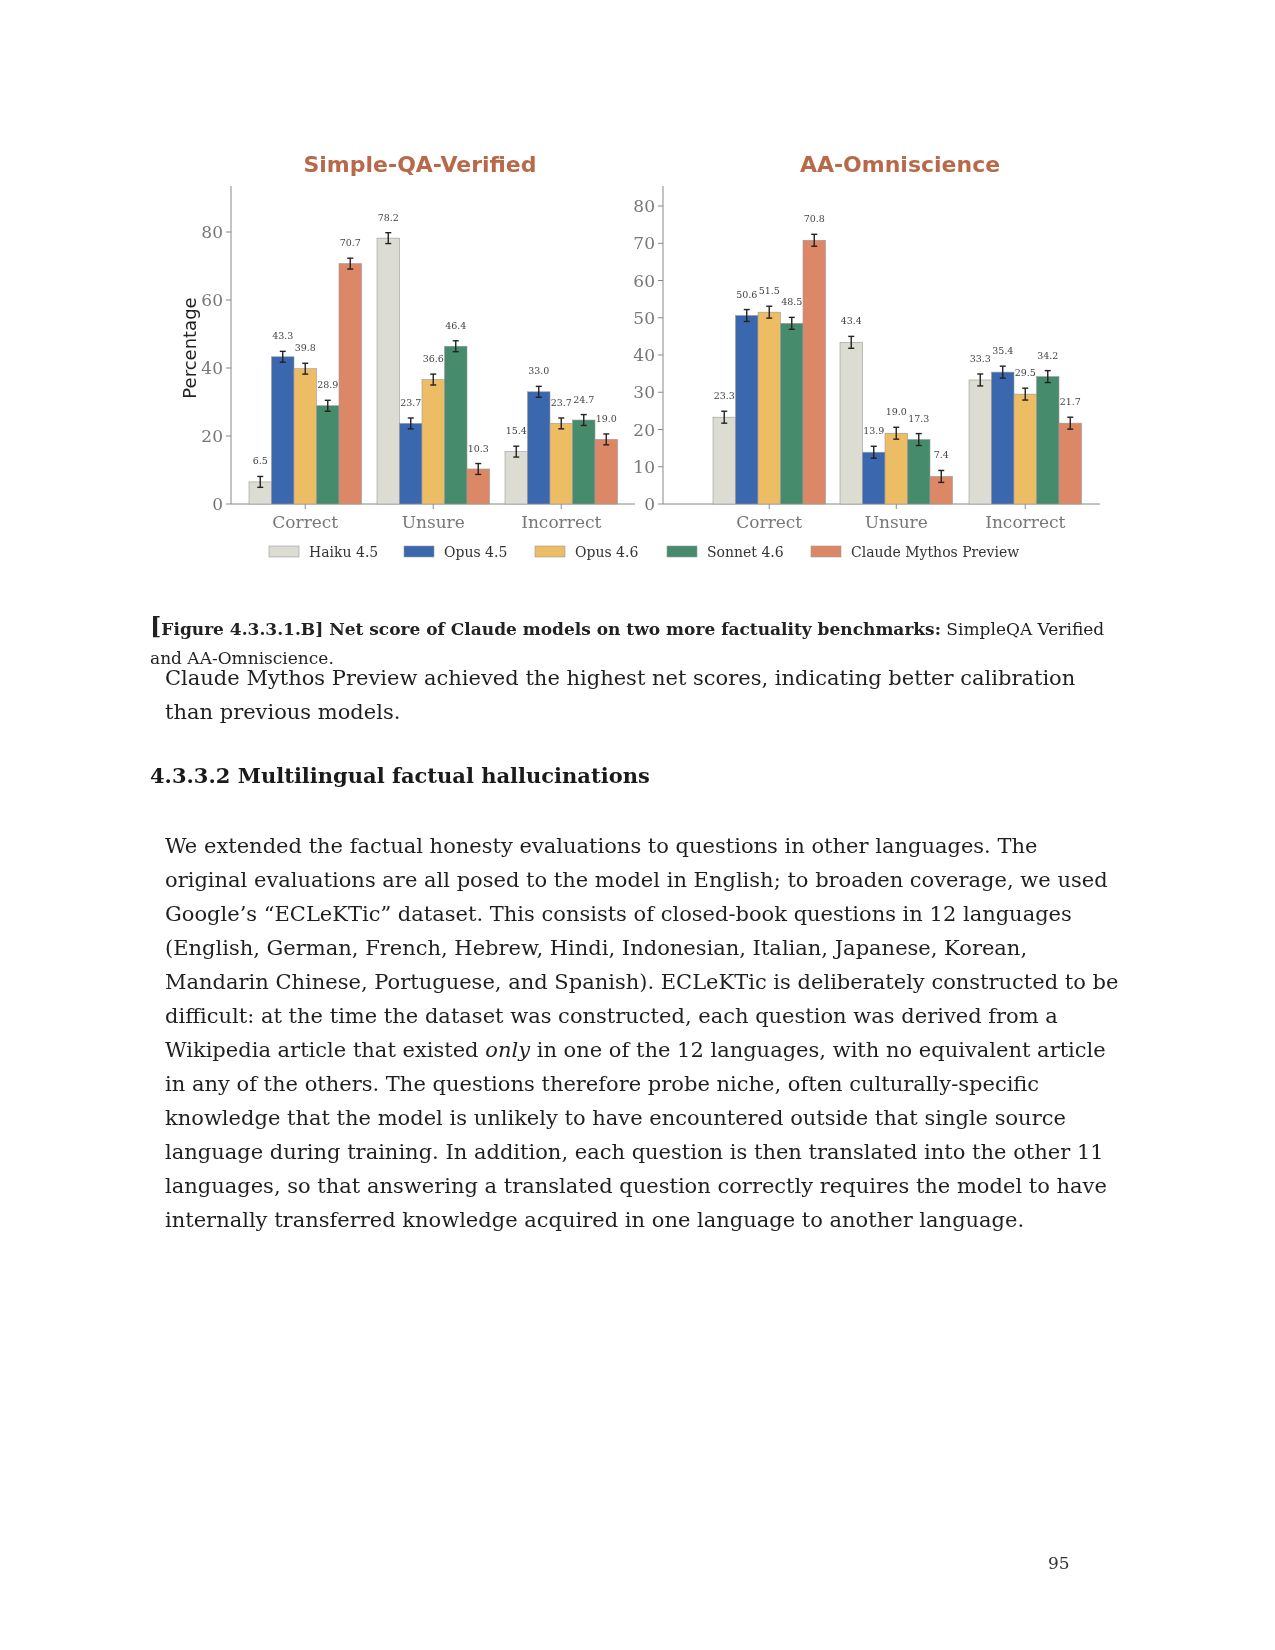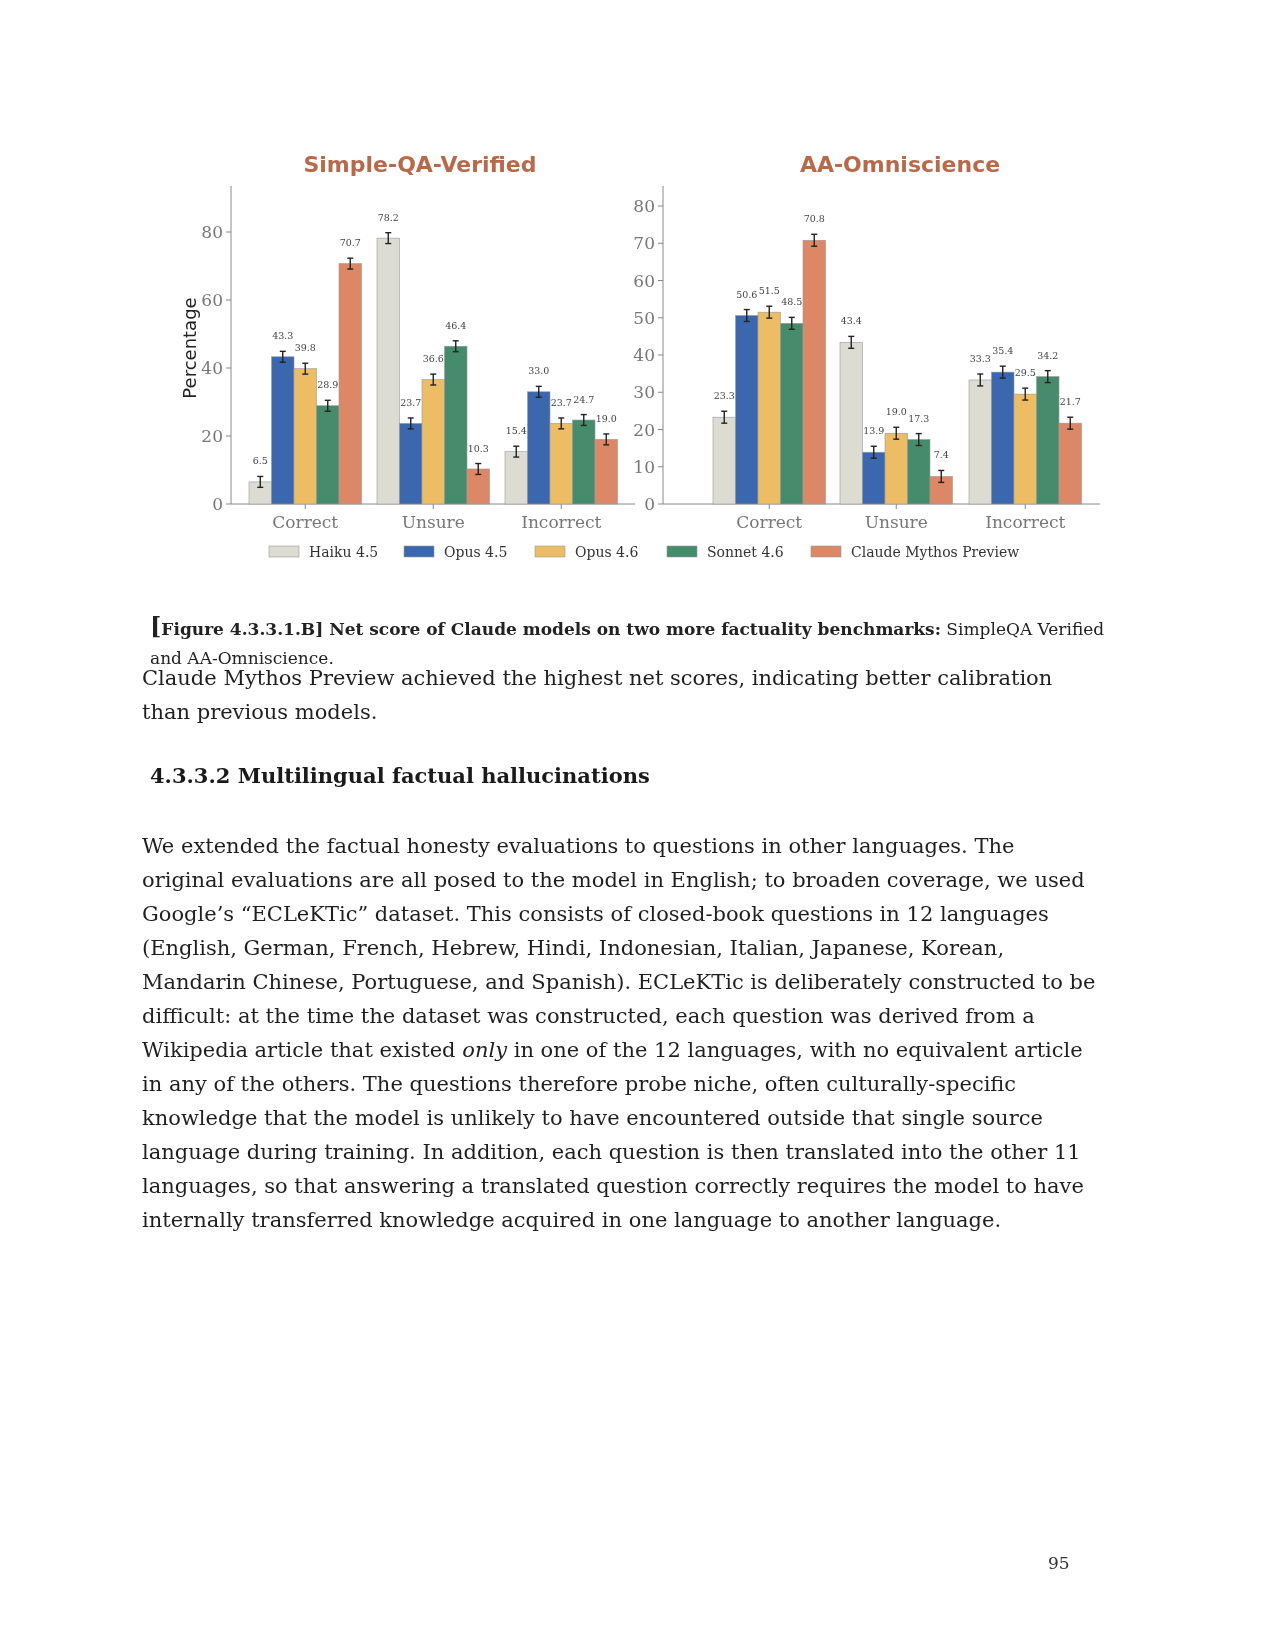--- a/index.html
+++ b/index.html
@@ -3,21 +3,21 @@
 <meta charset="utf-8">
 <style>
   html, body { margin: 0; padding: 0; background: #ffffff; }
   body { width: 1275px; height: 1650px; position: relative; overflow: hidden; font-family: "DejaVu Serif", serif; color: #1f1f1f; }
   .chart-svg { position: absolute; left: 0; top: 0; }
   .svg-text { font-family: "DejaVu Serif", serif; }
   .svg-title { font-family: "DejaVu Sans", sans-serif; font-weight: bold; }
   .caption { position: absolute; left: 150px; top: 580px; width: 960px; font-size: 17px; line-height: 29px; color: #222; margin-top: 32px; }
   .caption .bold { font-weight: bold; }
   .caption .bracket { font-size: 24px; font-weight: bold; }
-  .para { position: absolute; left: 142px; width: 960px; font-size: 21px; line-height: 34px; color: #1f1f1f; }
+  .para { position: absolute; left: 165px; width: 960px; font-size: 21px; line-height: 34px; color: #1f1f1f; }
   .heading { position: absolute; left: 150px; top: 763px; font-size: 21px; font-weight: bold; color: #1a1a1a; text-align: center; }
   .page-num { position: absolute; left: 1048px; top: 1553px; font-size: 17px; color: #333; }
 </style>
 </head>
 <body>
 
 <svg class="chart-svg" width="1275" height="560" viewBox="0 0 1275 560" xmlns="http://www.w3.org/2000/svg">
   <g id="chart0">
       <text x="420" y="172" text-anchor="middle" font-size="22" fill="#b8694a" class="svg-title">Simple-QA-Verified</text>
       <line x1="231" y1="186" x2="231" y2="504" stroke="#888" stroke-width="1"></line>

